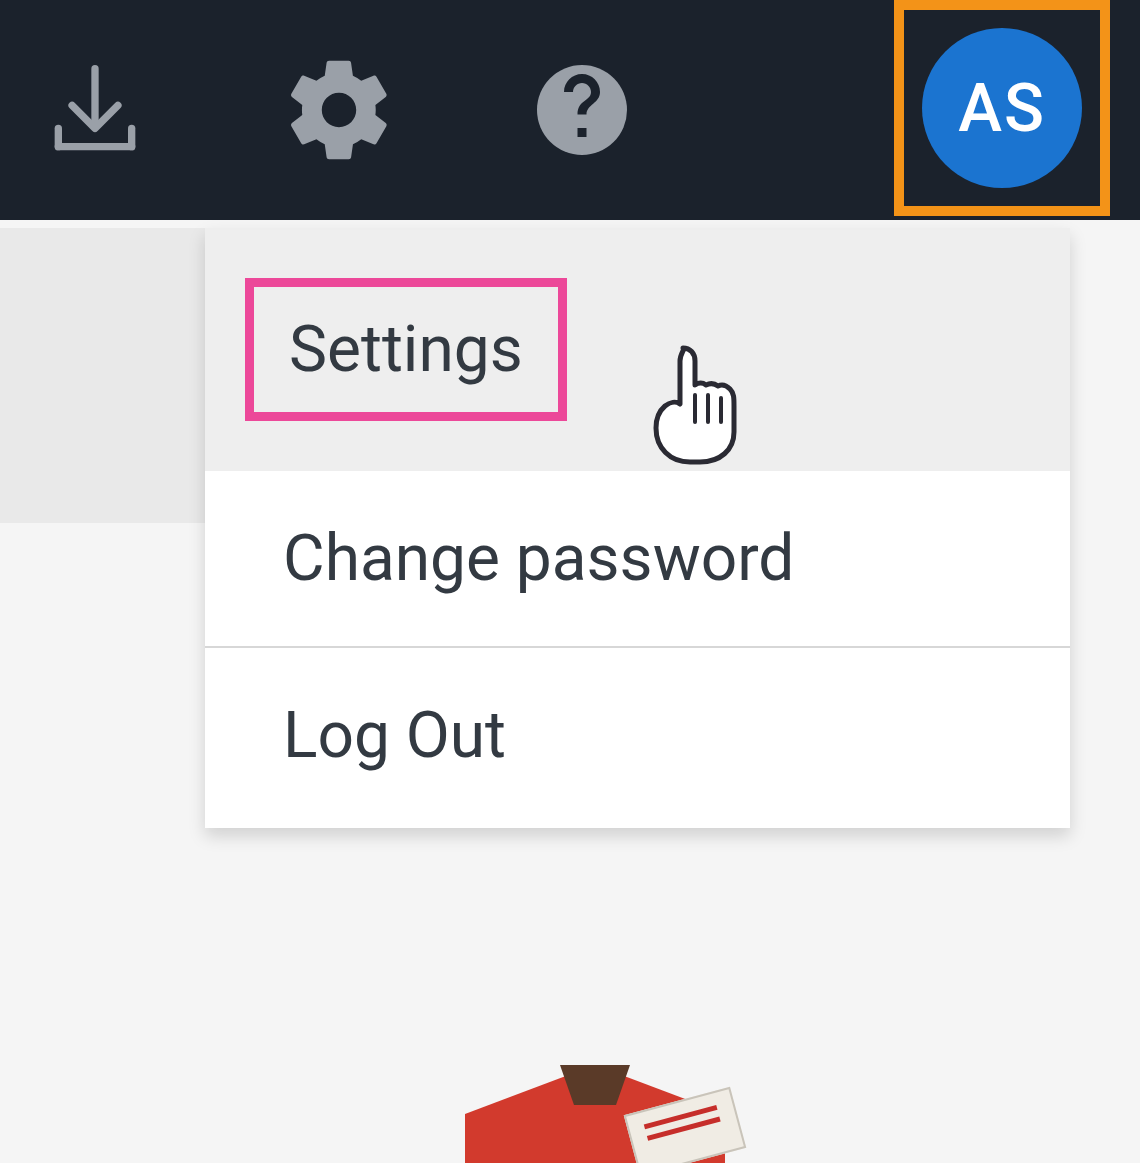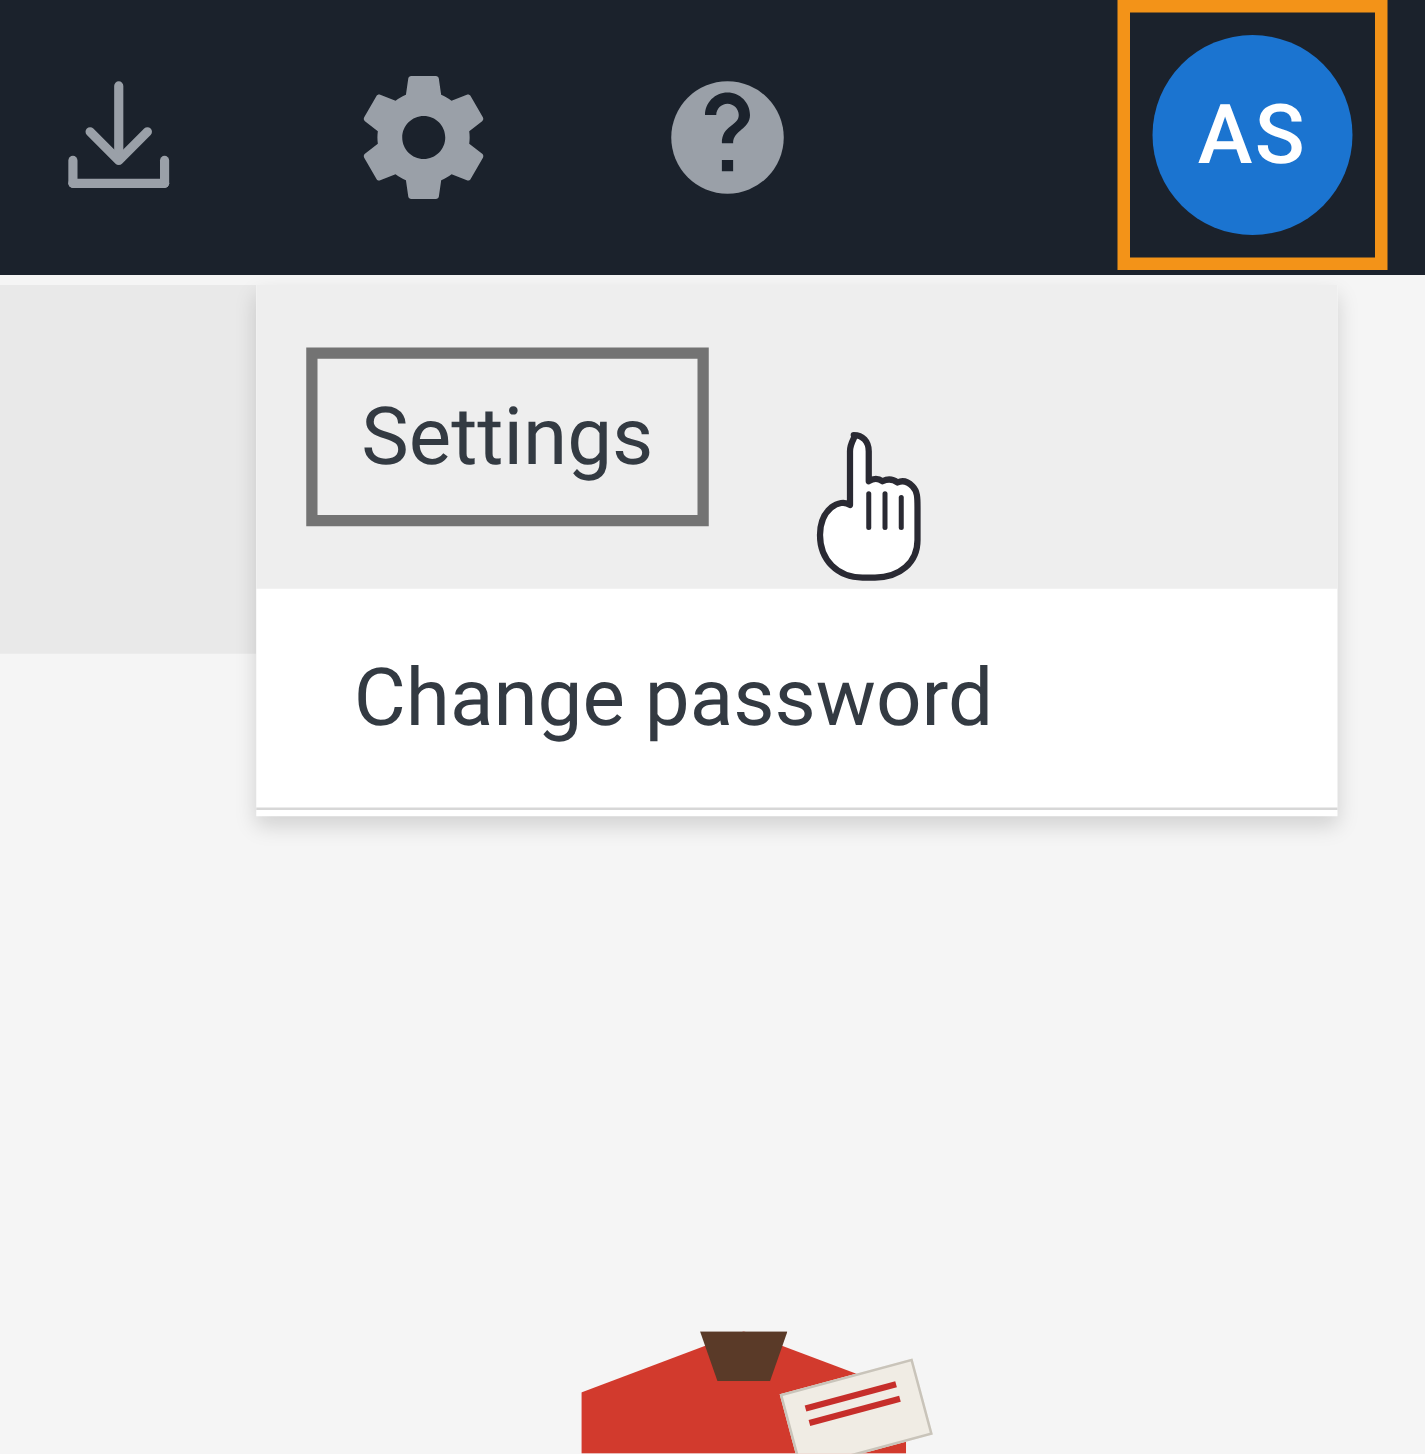--- a/index.html
+++ b/index.html
@@ -78,21 +78,21 @@
       font-size: 64px;
       color: #333a42;
       cursor: pointer;
       position: relative;
     }
     .menu-item.hovered-row {
       background: #eeeeee;
       padding: 50px 40px 50px 40px;
     }
     .hovered-row .settings-box {
-      border: 9px solid #737373;
+      border: 9px solid #ec4899;
       padding: 25px 35px 25px 35px;
       display: inline-block;
     }
     .divider {
       border: none;
       border-top: 2px solid #d7d7d7;
       margin: 0 0;
     }
     .cursor {
       position: absolute;
@@ -188,20 +188,23 @@
 </div>
 
 <div class="dropdown">
   <div class="menu-item hovered-row">
     <span class="settings-box">Settings</span>
   </div>
   <div class="menu-item">
     <span>Change password</span>
   </div>
   <hr class="divider">
+  <div class="menu-item">
+    <span>Log Out</span>
+  </div>
 </div>
 
 <div class="cursor">
   <svg width="110" height="130" viewBox="0 0 110 130">
     <path d="M43 8 C50 8 55 13 55 21 L55 45 C58 43 62 42 66 45 C70 43 74 43 78 46 C82 44 86 45 90 49 C94 53 94 58 94 66 L94 92 C94 110 80 122 60 122 L50 122 C30 122 16 108 16 88 C16 80 18 72 25 66 C30 62 36 61 40 64 L40 21 C40 13 46 8 43 8 Z" fill="#ffffff" stroke="#2a2a33" stroke-width="5" stroke-linejoin="round"></path>
     <line x1="55" y1="55" x2="55" y2="82" stroke="#2a2a33" stroke-width="4" stroke-linecap="round"></line>
     <line x1="68" y1="55" x2="68" y2="82" stroke="#2a2a33" stroke-width="4" stroke-linecap="round"></line>
     <line x1="81" y1="58" x2="81" y2="82" stroke="#2a2a33" stroke-width="4" stroke-linecap="round"></line>
   </svg>
 </div>

